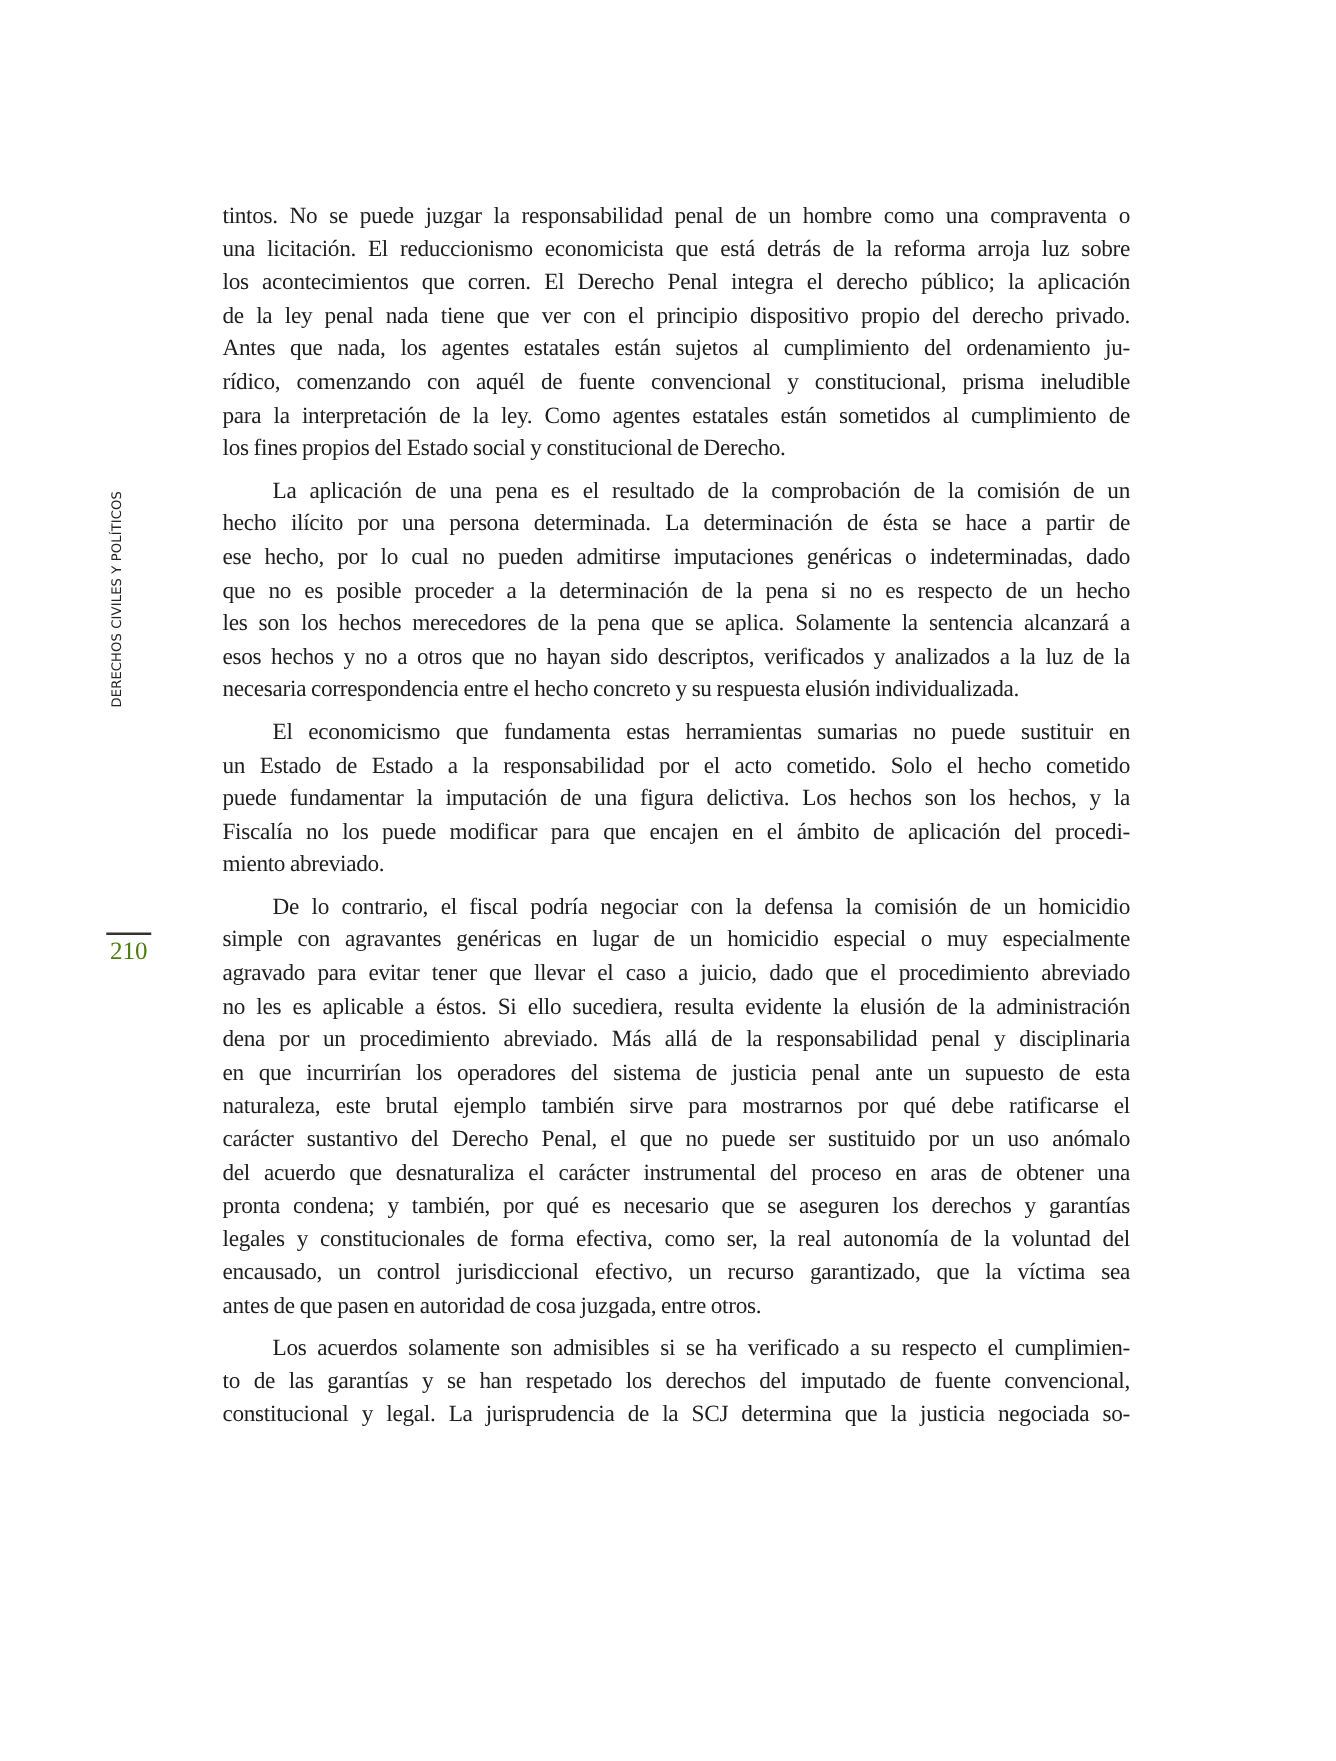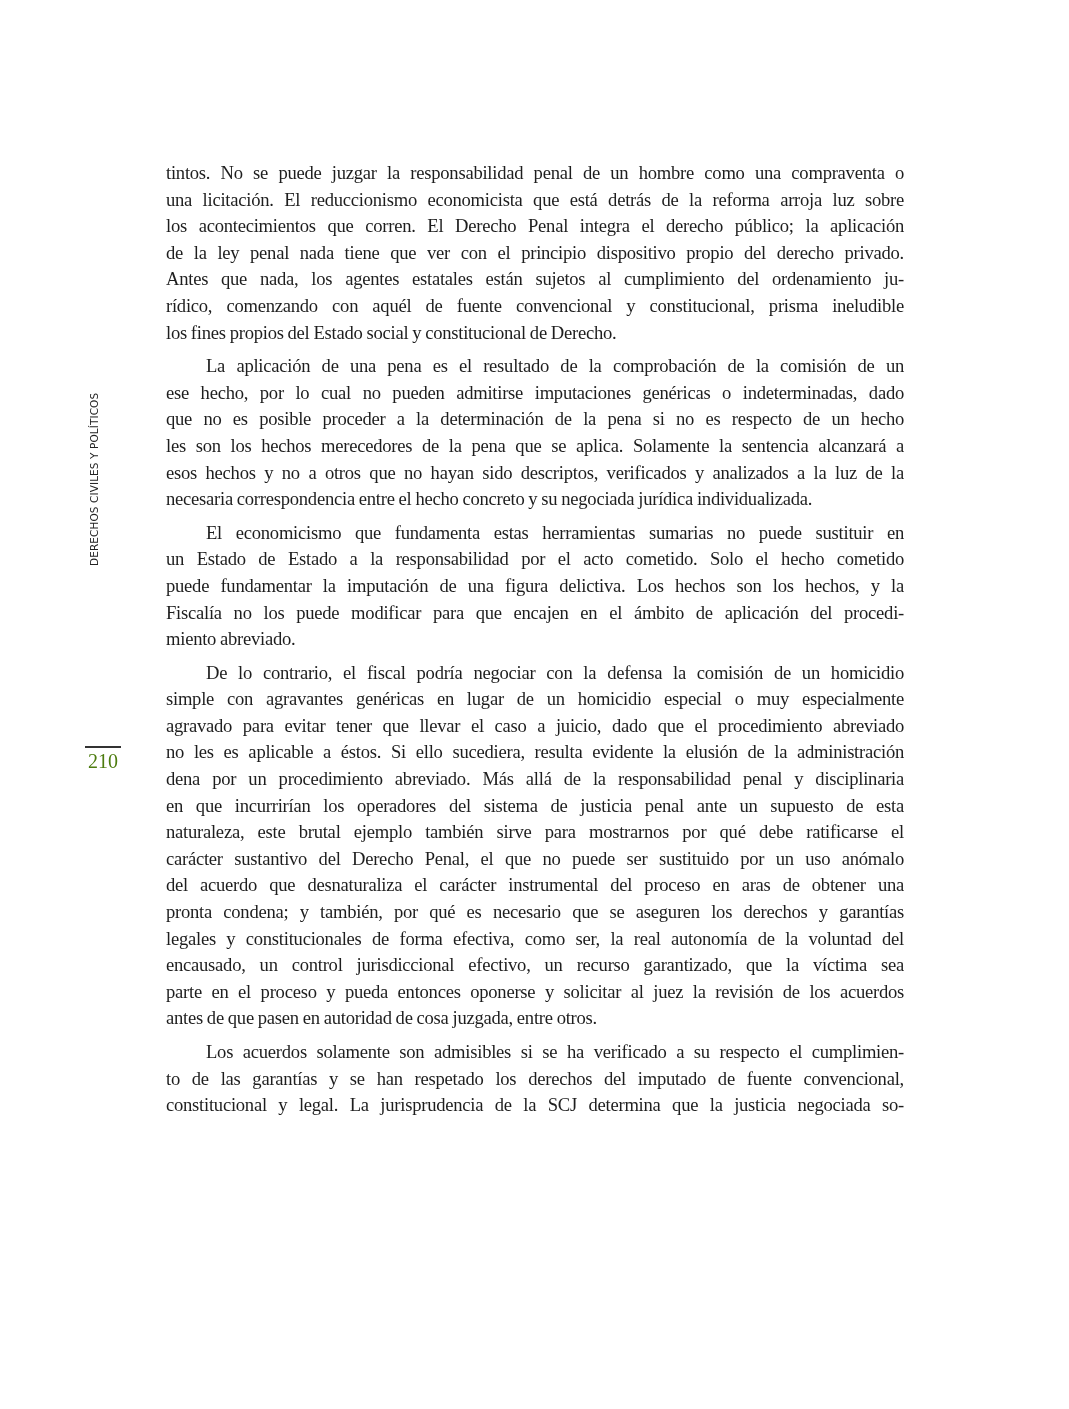--- a/index.html
+++ b/index.html
@@ -15,21 +15,21 @@
     font-family: "Liberation Serif", "DejaVu Serif", serif;
     color: #1e1e1e;
   }
   .page-body {
     position: absolute;
     left: 166px;
     top: 160px;
     width: 738px;
   }
   .para {
-    margin: 0 0 7px 0;
+    margin: 0 0 7px 12px;
   }
   .line {
     display: block;
     height: 26.6px;
     line-height: 26.6px;
     font-size: 18.6px;
     white-space: nowrap;
     text-align: justify;
     text-align-last: justify;
     letter-spacing: -0.25px;
@@ -80,29 +80,31 @@
 <div class="folio">210</div>
 
 <div class="page-body" id="page-body">
     <div class="para">
       <span class="line">tintos. No se puede juzgar la responsabilidad penal de un hombre como una compraventa o</span>
       <span class="line">una licitación. El reduccionismo economicista que está detrás de la reforma arroja luz sobre</span>
       <span class="line">los acontecimientos que corren. El Derecho Penal integra el derecho público; la aplicación</span>
       <span class="line">de la ley penal nada tiene que ver con el principio dispositivo propio del derecho privado.</span>
       <span class="line">Antes que nada, los agentes estatales están sujetos al cumplimiento del ordenamiento ju-</span>
       <span class="line">rídico, comenzando con aquél de fuente convencional y constitucional, prisma ineludible</span>
+      <span class="line">para la interpretación de la ley. Como agentes estatales están sometidos al cumplimiento de</span>
       <span class="line last">los fines propios del Estado social y constitucional de Derecho.</span>
     </div>
     <div class="para">
       <span class="line indent">La aplicación de una pena es el resultado de la comprobación de la comisión de un</span>
+      <span class="line">hecho ilícito por una persona determinada. La determinación de ésta se hace a partir de</span>
       <span class="line">ese hecho, por lo cual no pueden admitirse imputaciones genéricas o indeterminadas, dado</span>
       <span class="line">que no es posible proceder a la determinación de la pena si no es respecto de un hecho</span>
       <span class="line">les son los hechos merecedores de la pena que se aplica. Solamente la sentencia alcanzará a</span>
       <span class="line">esos hechos y no a otros que no hayan sido descriptos, verificados y analizados a la luz de la</span>
-      <span class="line last">necesaria correspondencia entre el hecho concreto y su negociada jurídica individualizada.</span>
+      <span class="line last">necesaria correspondencia entre el hecho concreto y su respuesta elusión individualizada.</span>
     </div>
     <div class="para">
       <span class="line indent">El economicismo que fundamenta estas herramientas sumarias no puede sustituir en</span>
       <span class="line">un Estado de Estado a la responsabilidad por el acto cometido. Solo el hecho cometido</span>
       <span class="line">puede fundamentar la imputación de una figura delictiva. Los hechos son los hechos, y la</span>
       <span class="line">Fiscalía no los puede modificar para que encajen en el ámbito de aplicación del procedi-</span>
       <span class="line last">miento abreviado.</span>
     </div>
     <div class="para">
       <span class="line indent">De lo contrario, el fiscal podría negociar con la defensa la comisión de un homicidio</span>
@@ -110,21 +112,20 @@
       <span class="line">agravado para evitar tener que llevar el caso a juicio, dado que el procedimiento abreviado</span>
       <span class="line">no les es aplicable a éstos. Si ello sucediera, resulta evidente la elusión de la administración</span>
       <span class="line">dena por un procedimiento abreviado. Más allá de la responsabilidad penal y disciplinaria</span>
       <span class="line">en que incurrirían los operadores del sistema de justicia penal ante un supuesto de esta</span>
       <span class="line">naturaleza, este brutal ejemplo también sirve para mostrarnos por qué debe ratificarse el</span>
       <span class="line">carácter sustantivo del Derecho Penal, el que no puede ser sustituido por un uso anómalo</span>
       <span class="line">del acuerdo que desnaturaliza el carácter instrumental del proceso en aras de obtener una</span>
       <span class="line">pronta condena; y también, por qué es necesario que se aseguren los derechos y garantías</span>
       <span class="line">legales y constitucionales de forma efectiva, como ser, la real autonomía de la voluntad del</span>
       <span class="line">encausado, un control jurisdiccional efectivo, un recurso garantizado, que la víctima sea</span>
-      <span class="line">parte en el proceso y pueda entonces oponerse y solicitar al juez la revisión de los acuerdos</span>
       <span class="line last">antes de que pasen en autoridad de cosa juzgada, entre otros.</span>
     </div>
     <div class="para">
       <span class="line indent">Los acuerdos solamente son admisibles si se ha verificado a su respecto el cumplimien-</span>
       <span class="line">to de las garantías y se han respetado los derechos del imputado de fuente convencional,</span>
       <span class="line">constitucional y legal. La jurisprudencia de la SCJ determina que la justicia negociada so-</span>
     </div>
   </div>
 
 </body></html>

